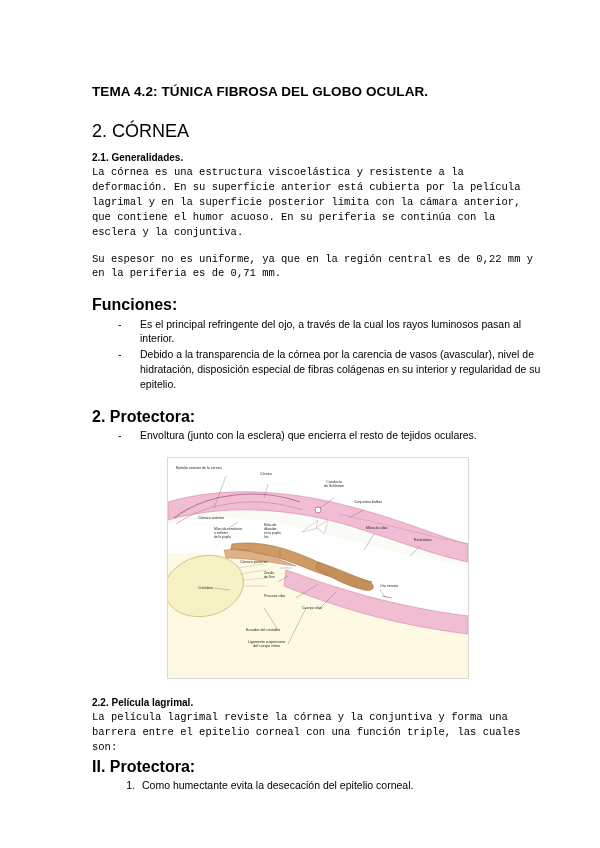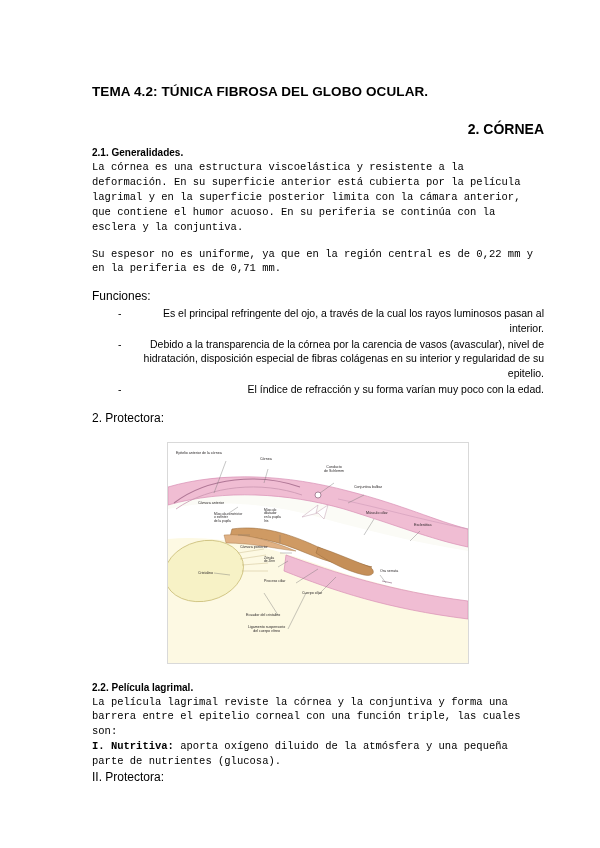--- a/index.html
+++ b/index.html
@@ -23,57 +23,55 @@
     margin-left: 16px;
   }
   .doc-title {
     font-size: 13.5px;
     font-weight: bold;
     margin: 0 0 22px 0;
     letter-spacing: 0.1px;
   }
   .doc-title .tema { font-weight: bold; }
   h2.section {
-    font-size: 14px;
-    font-weight: bold;
+    font-size: 18px;
+    font-weight: normal;
     margin: 0 0 10px 0;
-    text-align: right;
   }
   h3.subsection {
     font-size: 10px;
     font-weight: bold;
     margin: 0 0 2px 0;
   }
   p.body-text {
     font-size: 10.5px;
     line-height: 1.42;
     margin: 0 0 12px 0;
     text-align: left;
     font-family: Liberation Mono, monospace;
   }
   p.tight { margin-bottom: 0; }
   .bold-lead { font-weight: bold; }
   .label-bold {
-    font-size: 12px;
-    font-weight: normal;
+    font-size: 16px;
+    font-weight: bold;
     margin: 0;
     line-height: 1.45;
   }
   ul.dash-list {
     list-style: none;
     margin: 0 0 0 0;
     padding: 0 0 0 26px;
   }
   ul.dash-list > li {
     font-size: 10.5px;
     line-height: 1.42;
     position: relative;
     padding-left: 22px;
     margin-bottom: 1px;
-    text-align: right;
   }
   ul.dash-list > li::before {
     content: "-";
     position: absolute;
     left: 0;
     top: 0;
   }
   ol.num-list {
     margin: 0;
     padding-left: 46px;
@@ -127,27 +125,29 @@
 
   <p class="body-text">La córnea es una estructura viscoelástica y resistente a la deformación. En su superficie anterior está cubierta por la película lagrimal y en la superficie posterior limita con la cámara anterior, que contiene el humor acuoso. En su periferia se continúa con la esclera y la conjuntiva.</p>
 
   <p class="body-text">Su espesor no es uniforme, ya que en la región central es de 0,22 mm y en la periferia es de 0,71 mm.</p>
 
   <p class="label-bold">Funciones:</p>
 
   <ul class="dash-list">
     <li>Es el principal refringente del ojo, a través de la cual los rayos luminosos pasan al interior.</li>
     <li>Debido a la transparencia de la córnea por la carencia de vasos (avascular), nivel de hidratación, disposición especial de fibras colágenas en su interior y regularidad de su epitelio.</li>
-    <li>El índice de refracción y su forma varían muy poco con la edad.</li>
   </ul>
 
   <div class="spacer-12"></div>
 
   <p class="label-bold">2. Protectora:</p>
 
+  <ul class="dash-list">
+    <li>Envoltura (junto con la esclera) que encierra el resto de tejidos oculares.</li>
+  </ul>
 
   <div class="figure-wrap">
     <div class="figure">
       <svg class="fig-svg" width="300" height="220" viewBox="0 0 300 220">
 
         <rect x="0" y="0" width="300" height="220" fill="#ffffff"></rect>
 
         <path d="M0,96 C40,92 90,100 140,118 C190,136 240,150 300,158 L300,220 L0,220 Z" fill="#fdf9e3" stroke="none"></path>
 
         <path d="M0,52 C50,40 110,44 170,58 C220,70 260,84 300,92 L300,108 C250,100 200,88 150,74 C100,60 45,56 0,66 Z" fill="#fbfbf6" stroke="none"></path>
@@ -227,18 +227,20 @@
       <div class="fig-label" style="left:78px; top:170px;">Ecuador del cristalino</div>
       <div class="fig-label ctr" style="left:80px; top:182px; white-space:pre;">Ligamento suspensorio
 del cuerpo vítreo</div>
     </div>
   </div>
 
   <h3 class="subsection">2.2. Película lagrimal.</h3>
 
   <p class="body-text tight">La película lagrimal reviste la córnea y la conjuntiva y forma una barrera entre el epitelio corneal con una función triple, las cuales son:</p>
 
-  <p class="body-text tight"><span class="bold-lead">I. Nutritiva:</span><span> aporta oxígeno diluido de la atmósfera y una pequeña parte de nutrientes (glucosa).</span></p>
 
   <p class="label-bold">II. Protectora:</p>
 
+  <ol class="num-list">
+    <li>Como humectante evita la desecación del epitelio corneal.</li>
+  </ol>
 
 </div>
 
 </body></html>

